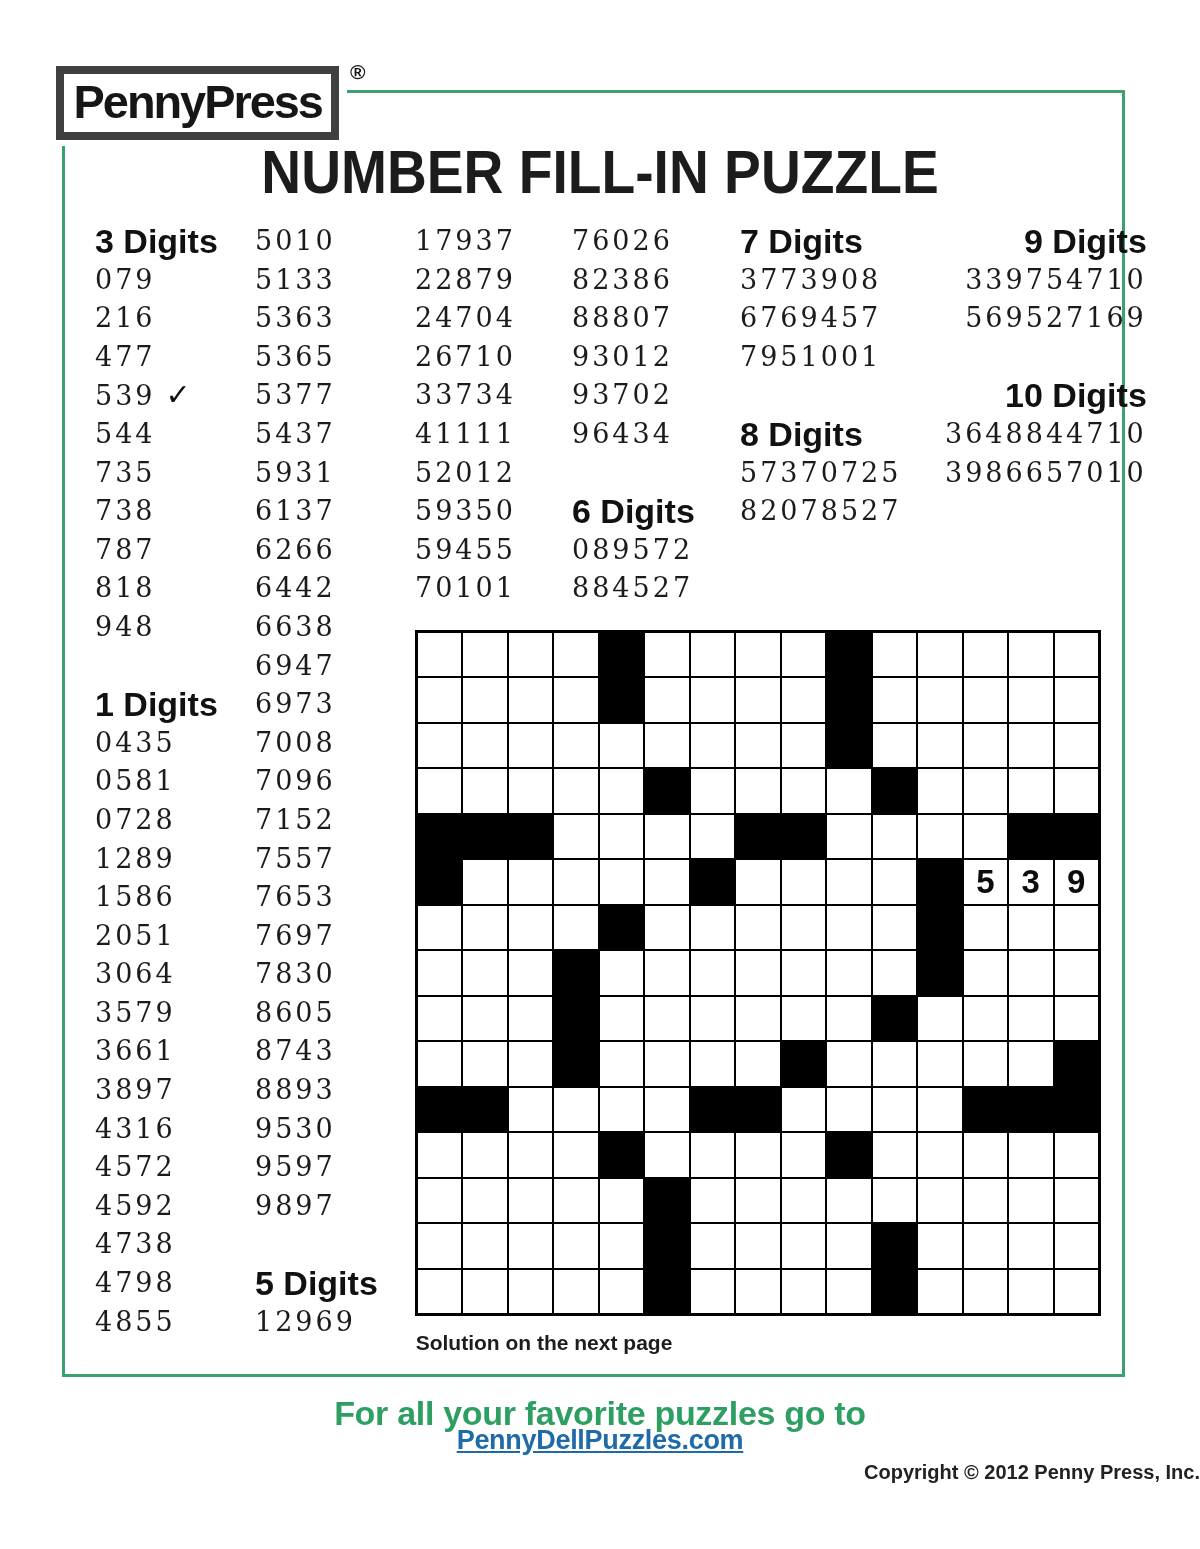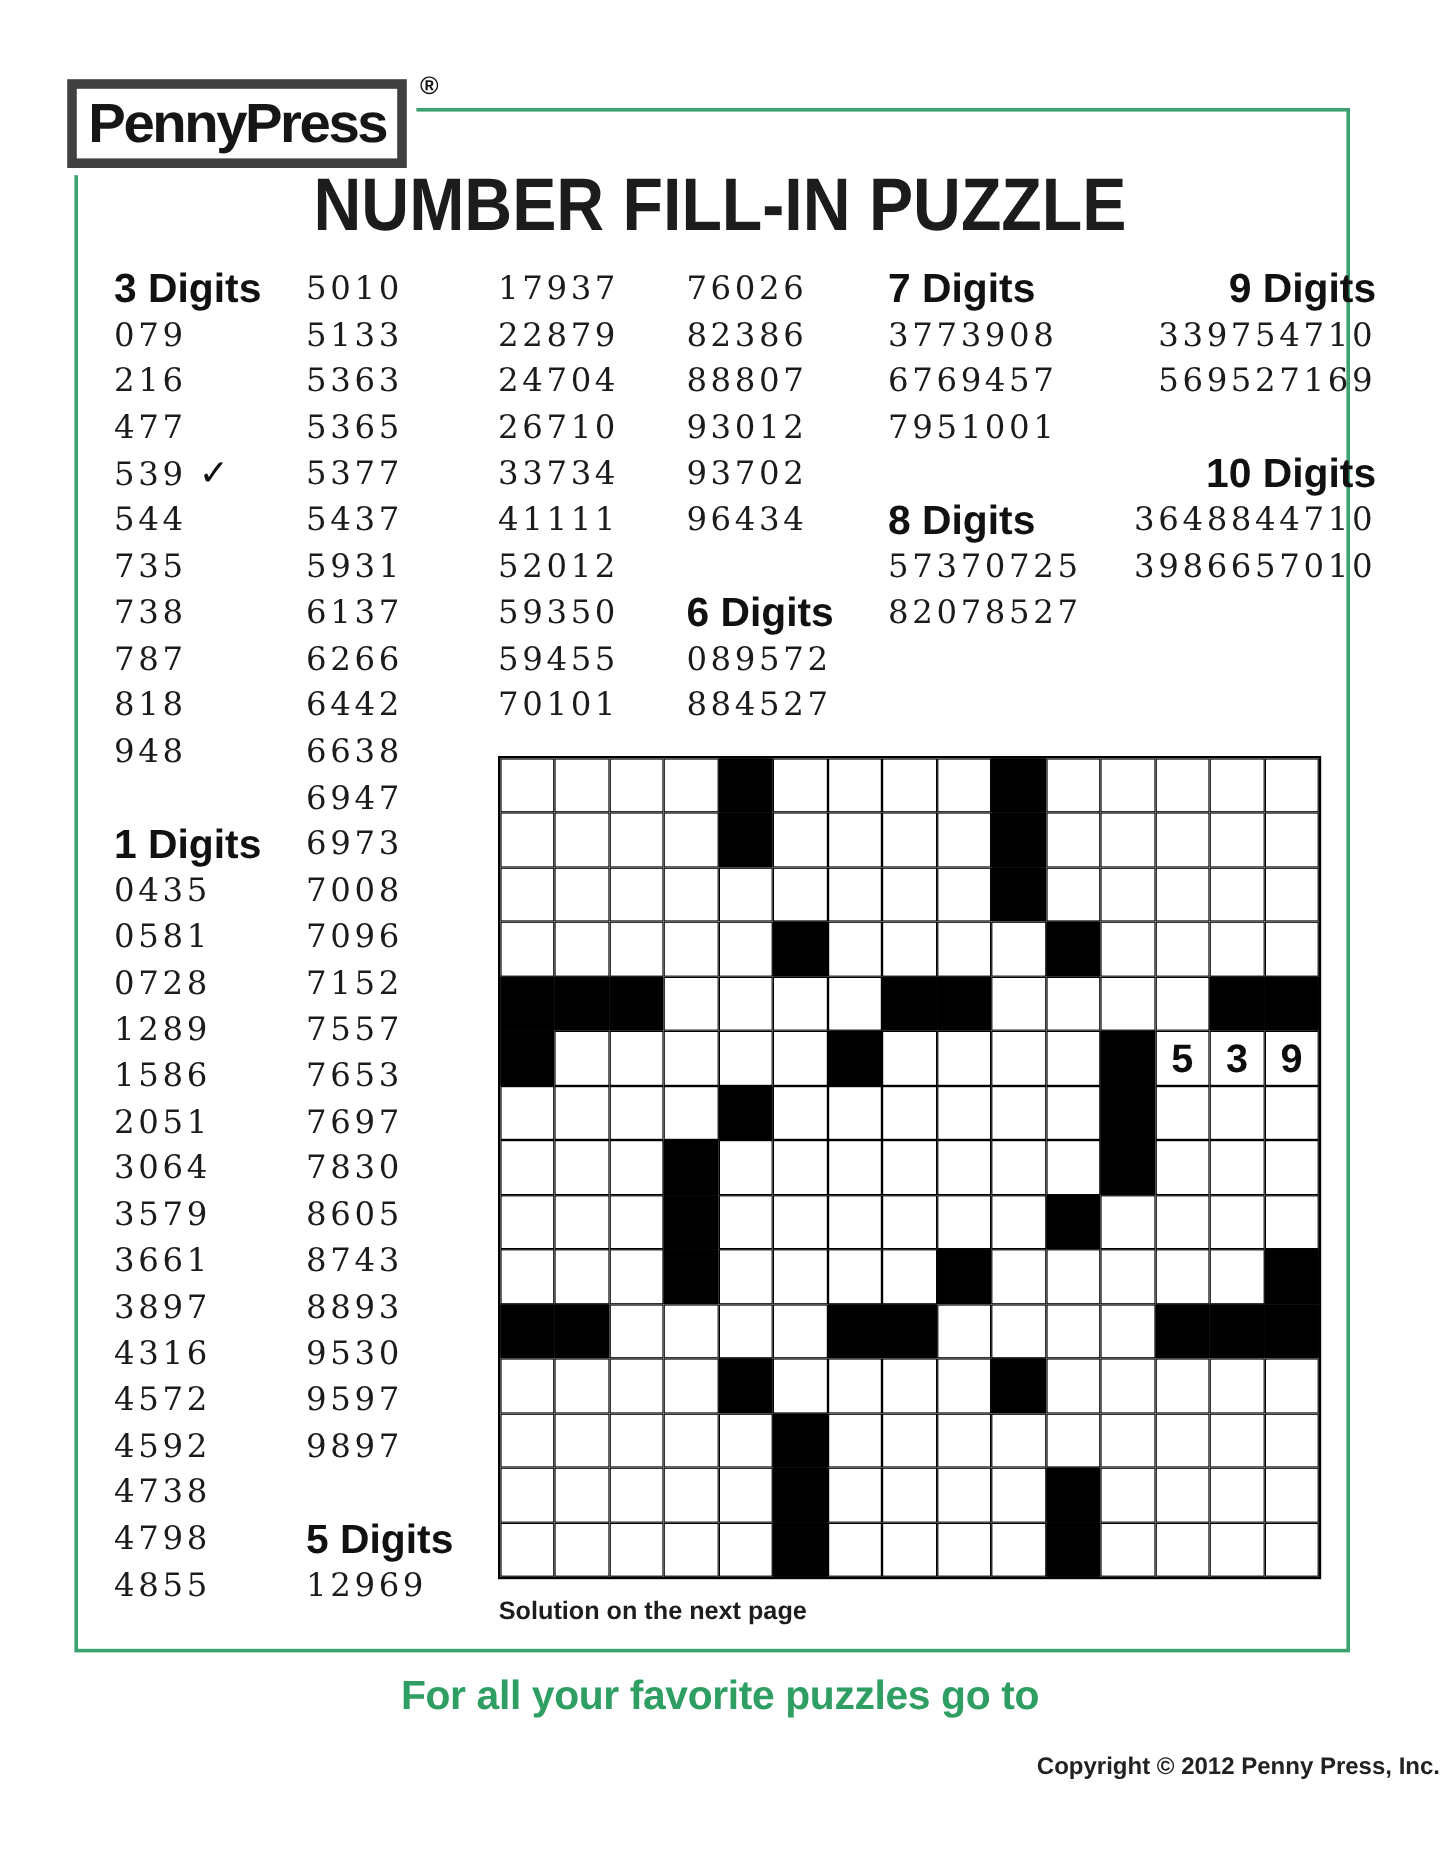--- a/index.html
+++ b/index.html
@@ -394,14 +394,15 @@
       <div class="gcell"></div>
       <div class="gcell black"></div>
       <div class="gcell"></div>
       <div class="gcell"></div>
       <div class="gcell"></div>
       <div class="gcell"></div>
     </div>
 
   <div class="solution-note">Solution on the next page</div>
   <div class="promo">For all your favorite puzzles go to</div>
+  <a class="sitelink">PennyDellPuzzles.com</a>
   <div class="copyright">Copyright © 2012 Penny Press, Inc.</div>
 </div>
 
 </body></html>

